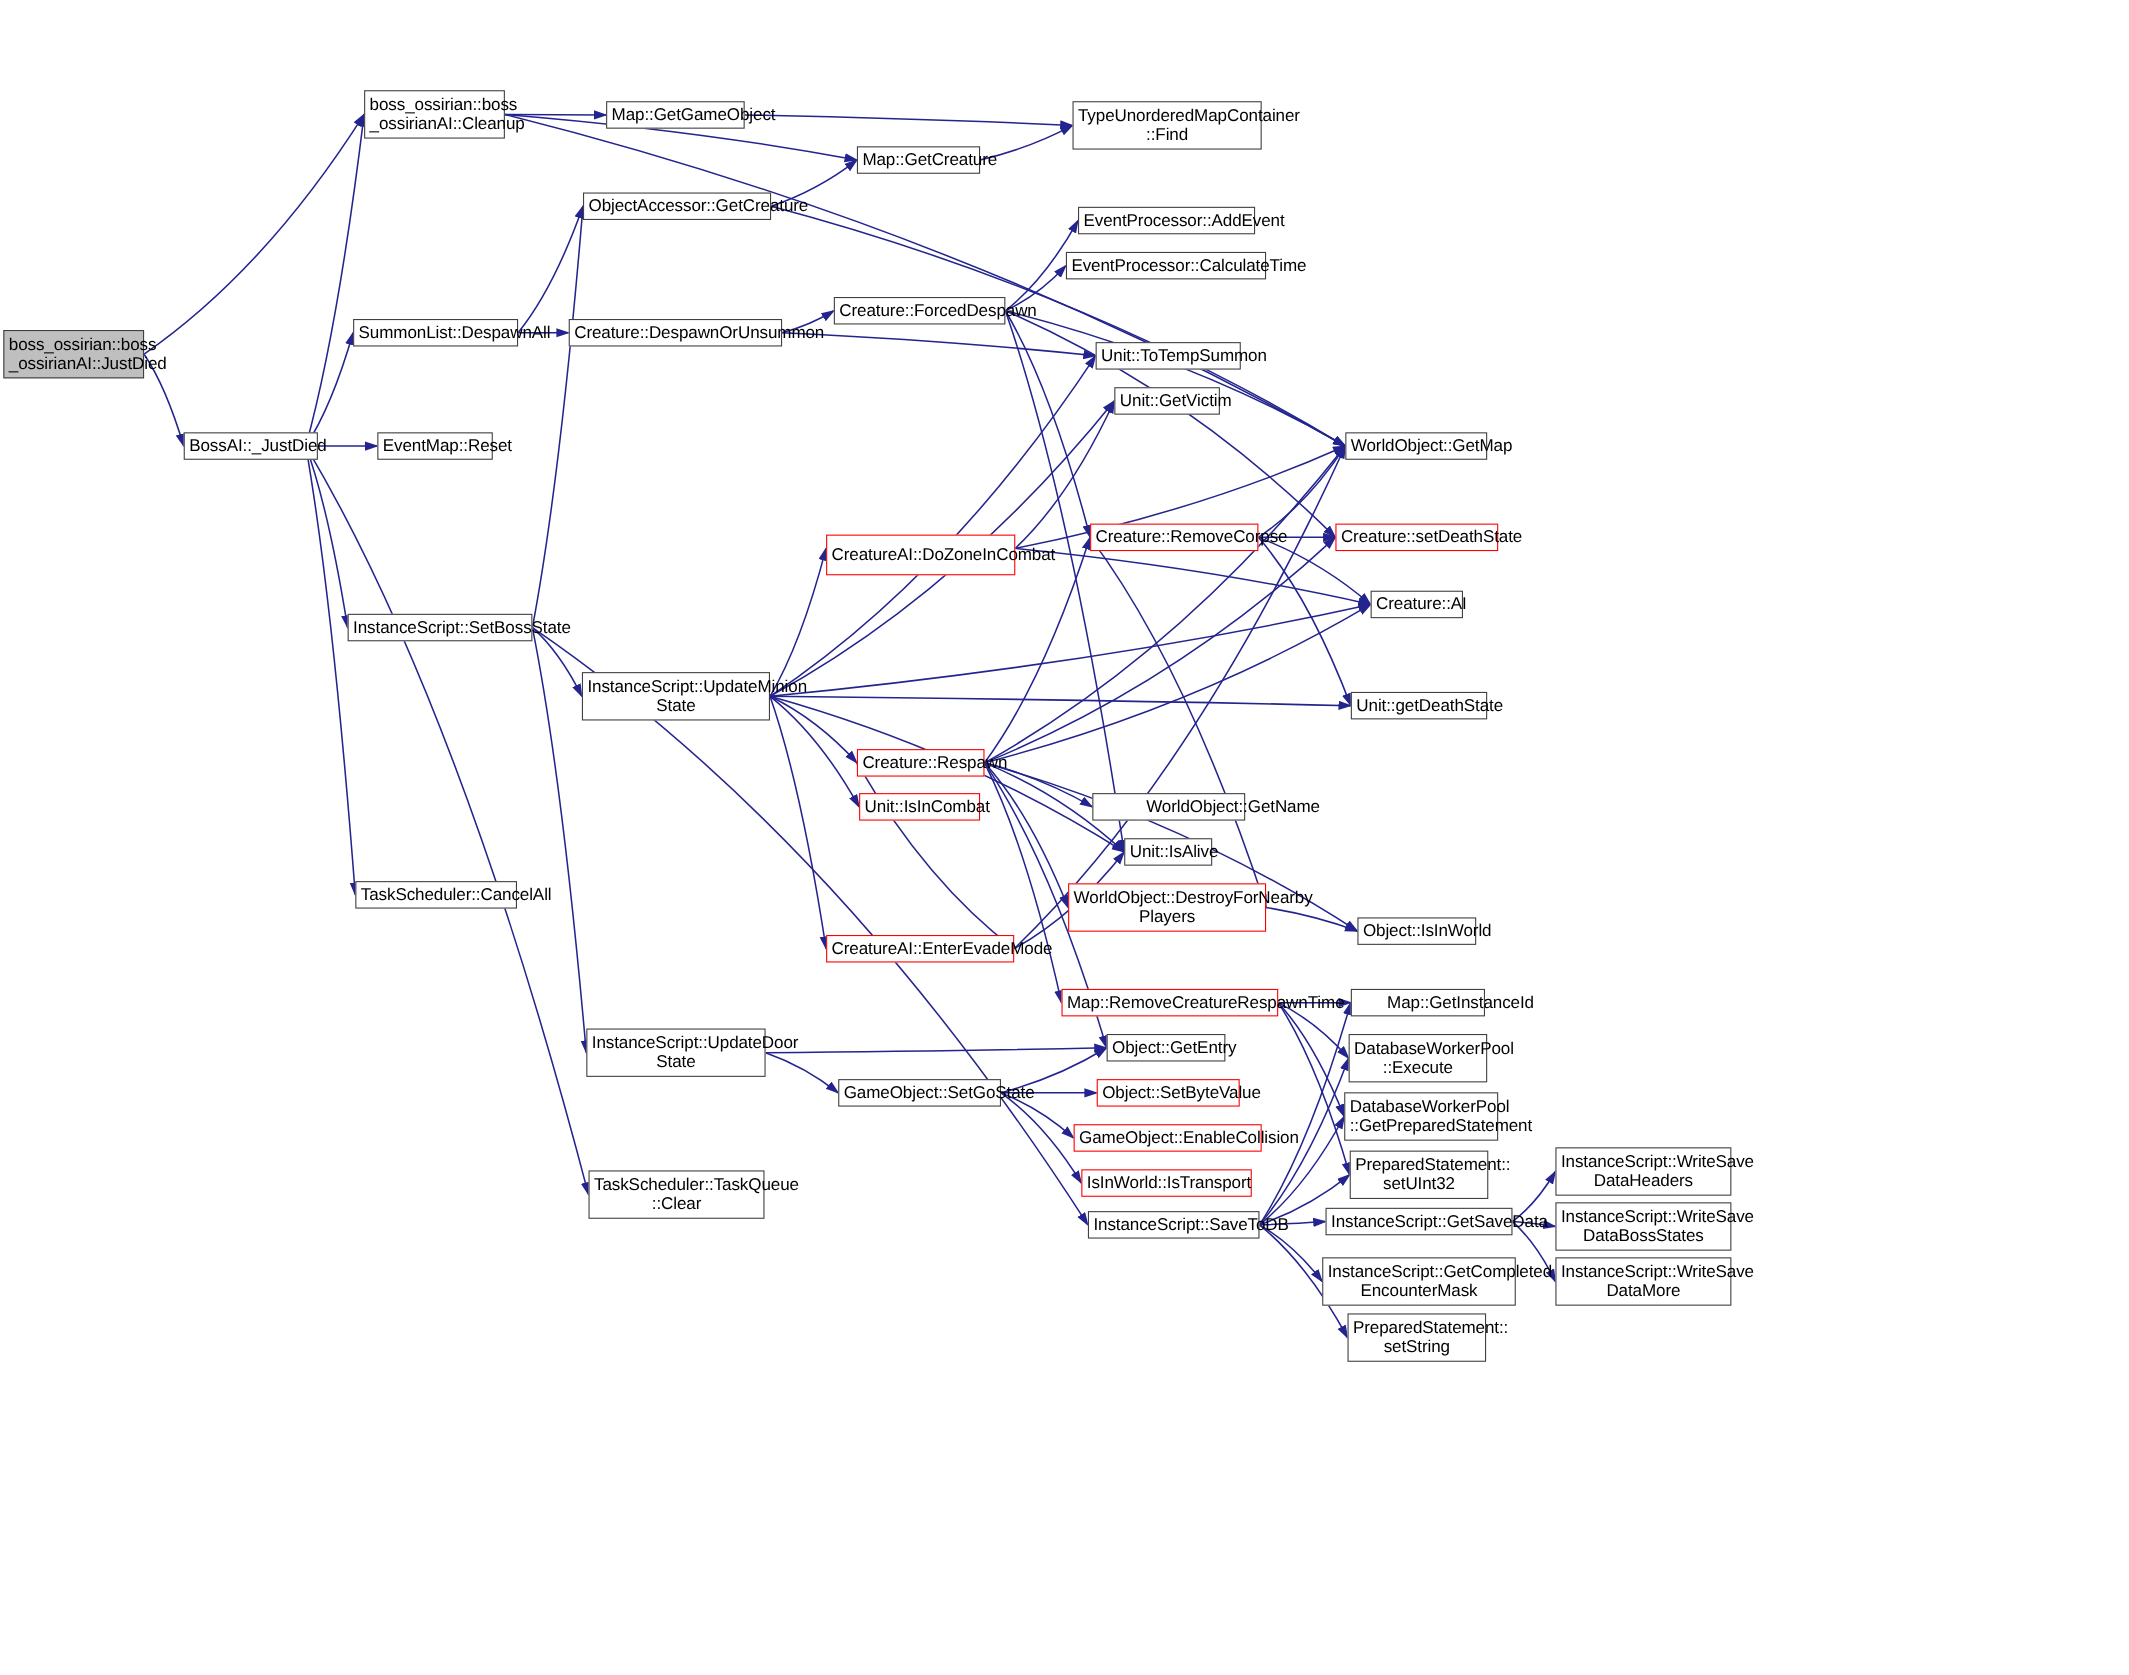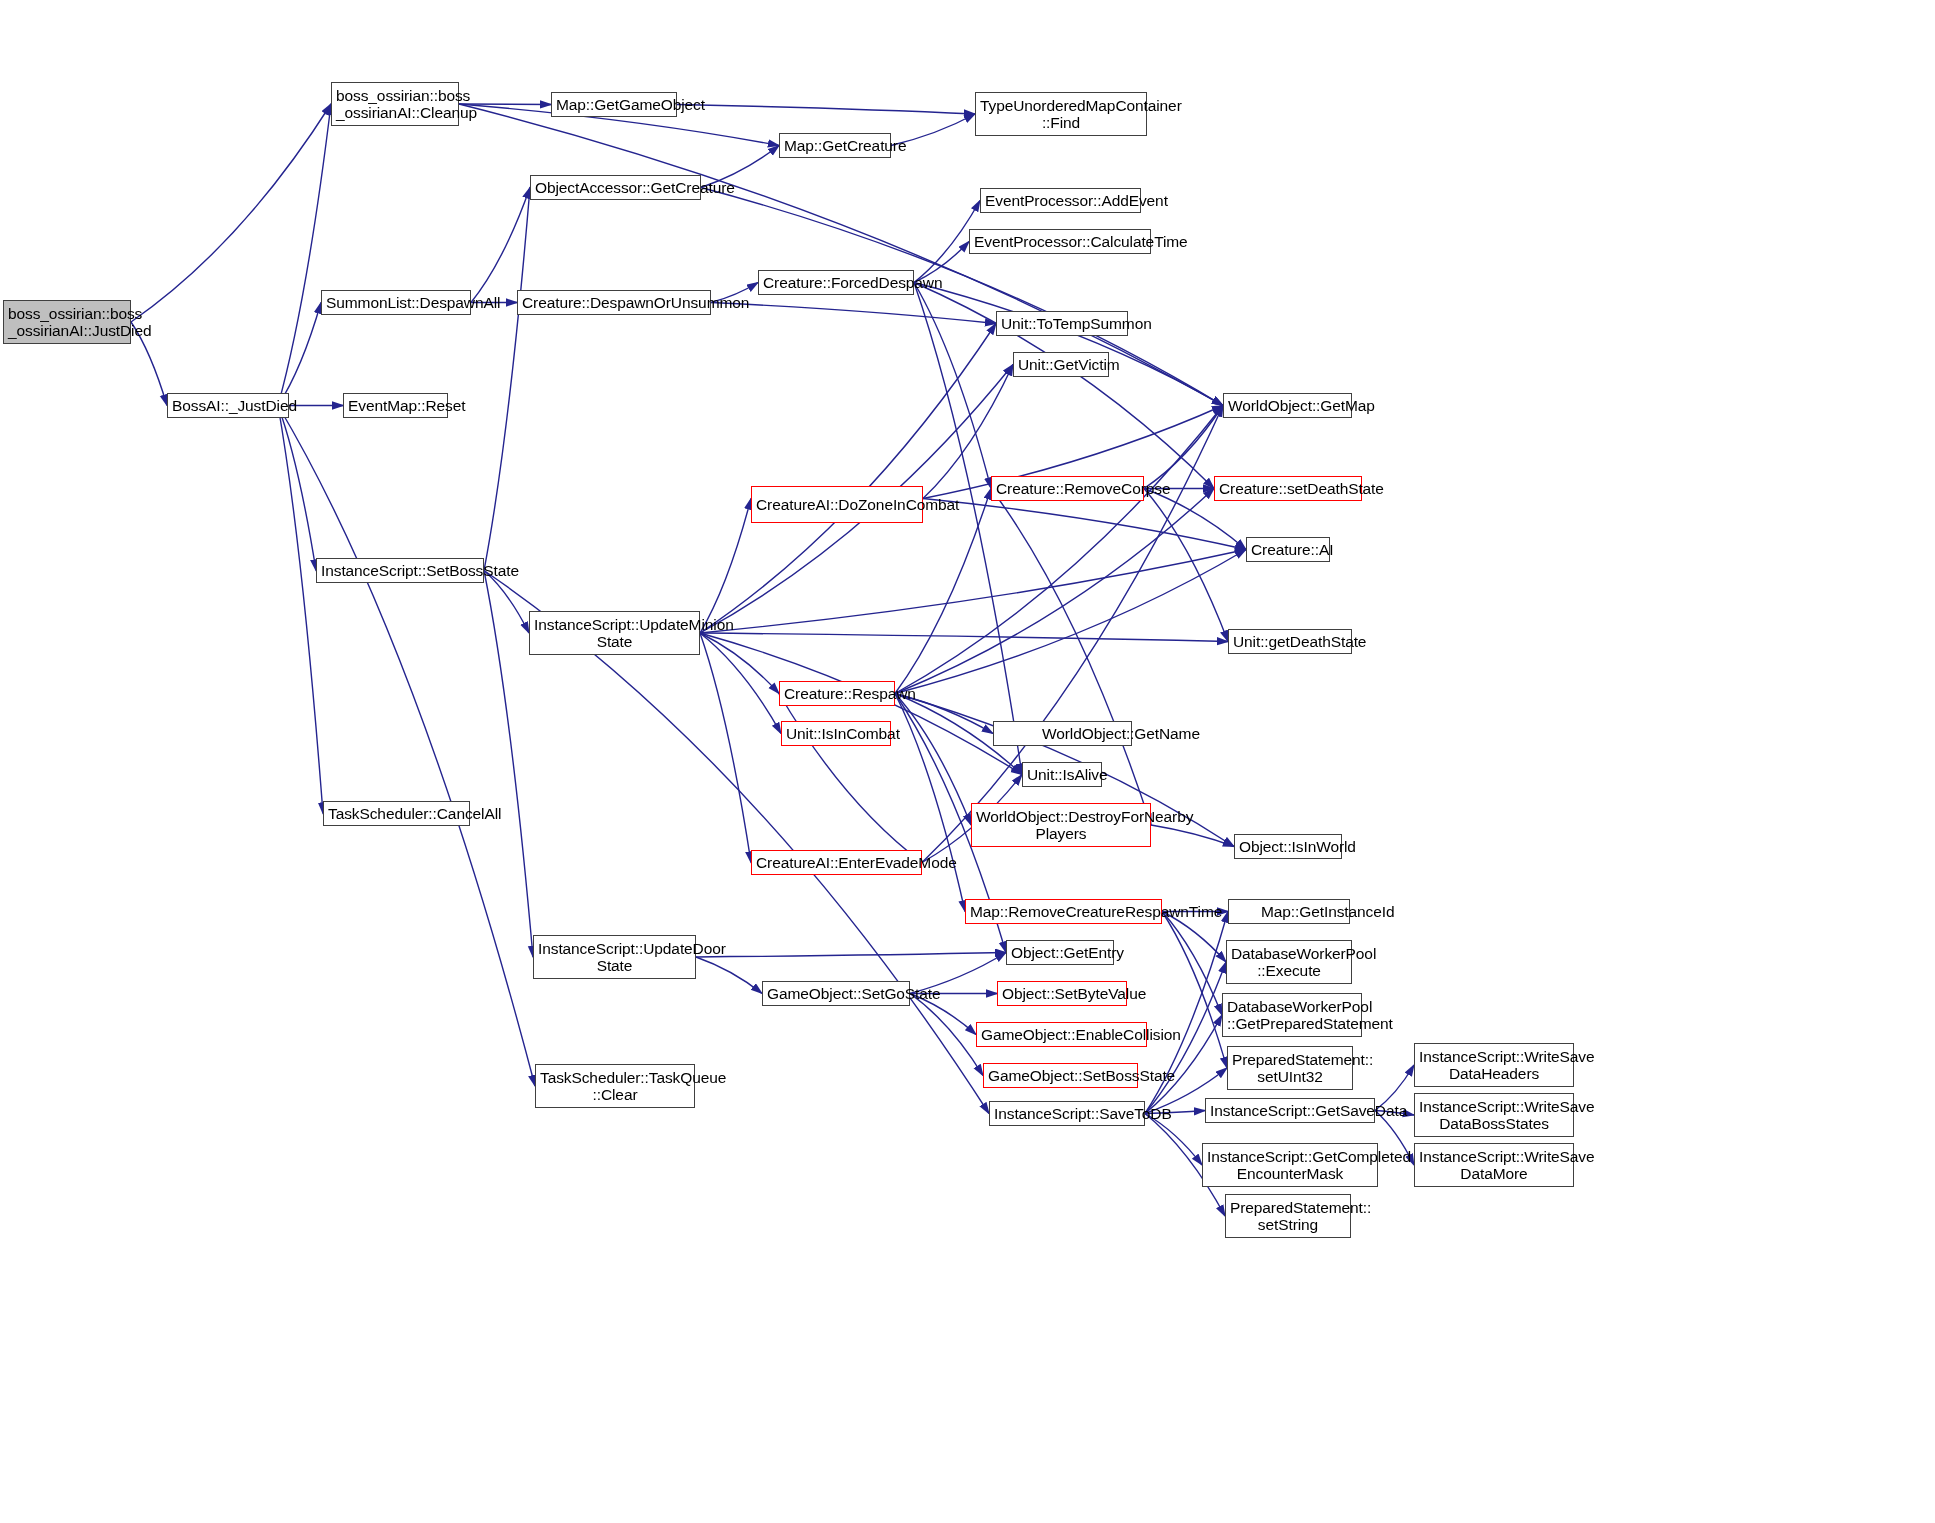--- a/index.html
+++ b/index.html
@@ -192,21 +192,21 @@
 ::Execute</span></div>
       <div class="node" style="left: 762px; top: 981px; width: 148px; height: 25px;"><span class="node-label">GameObject::SetGoState</span></div>
       <div class="node red" style="left: 997px; top: 981px; width: 130px; height: 25px;"><span class="node-label">Object::SetByteValue</span></div>
       <div class="node" style="left: 1222px; top: 993px; width: 140px; height: 44px;"><span class="node-label">DatabaseWorkerPool
 ::GetPreparedStatement</span></div>
       <div class="node red" style="left: 976px; top: 1022px; width: 171px; height: 25px;"><span class="node-label">GameObject::EnableCollision</span></div>
       <div class="node" style="left: 1227px; top: 1046px; width: 126px; height: 44px;"><span class="node-label">PreparedStatement::
 setUInt32</span></div>
       <div class="node" style="left: 1414px; top: 1043px; width: 160px; height: 44px;"><span class="node-label">InstanceScript::WriteSave
 DataHeaders</span></div>
-      <div class="node red" style="left: 983px; top: 1063px; width: 155px; height: 25px;"><span class="node-label">GameObject::SetBossState</span></div>
+      <div class="node red" style="left: 983px; top: 1063px; width: 155px; height: 25px;"><span class="node-label">IsInWorld::IsTransport</span></div>
       <div class="node" style="left: 535px; top: 1064px; width: 160px; height: 44px;"><span class="node-label">TaskScheduler::TaskQueue
 ::Clear</span></div>
       <div class="node" style="left: 989px; top: 1101px; width: 156px; height: 25px;"><span class="node-label">InstanceScript::SaveToDB</span></div>
       <div class="node" style="left: 1205px; top: 1098px; width: 170px; height: 25px;"><span class="node-label">InstanceScript::GetSaveData</span></div>
       <div class="node" style="left: 1414px; top: 1093px; width: 160px; height: 44px;"><span class="node-label">InstanceScript::WriteSave
 DataBossStates</span></div>
       <div class="node" style="left: 1414px; top: 1143px; width: 160px; height: 44px;"><span class="node-label">InstanceScript::WriteSave
 DataMore</span></div>
       <div class="node" style="left: 1202px; top: 1143px; width: 176px; height: 44px;"><span class="node-label">InstanceScript::GetCompleted
 EncounterMask</span></div>

